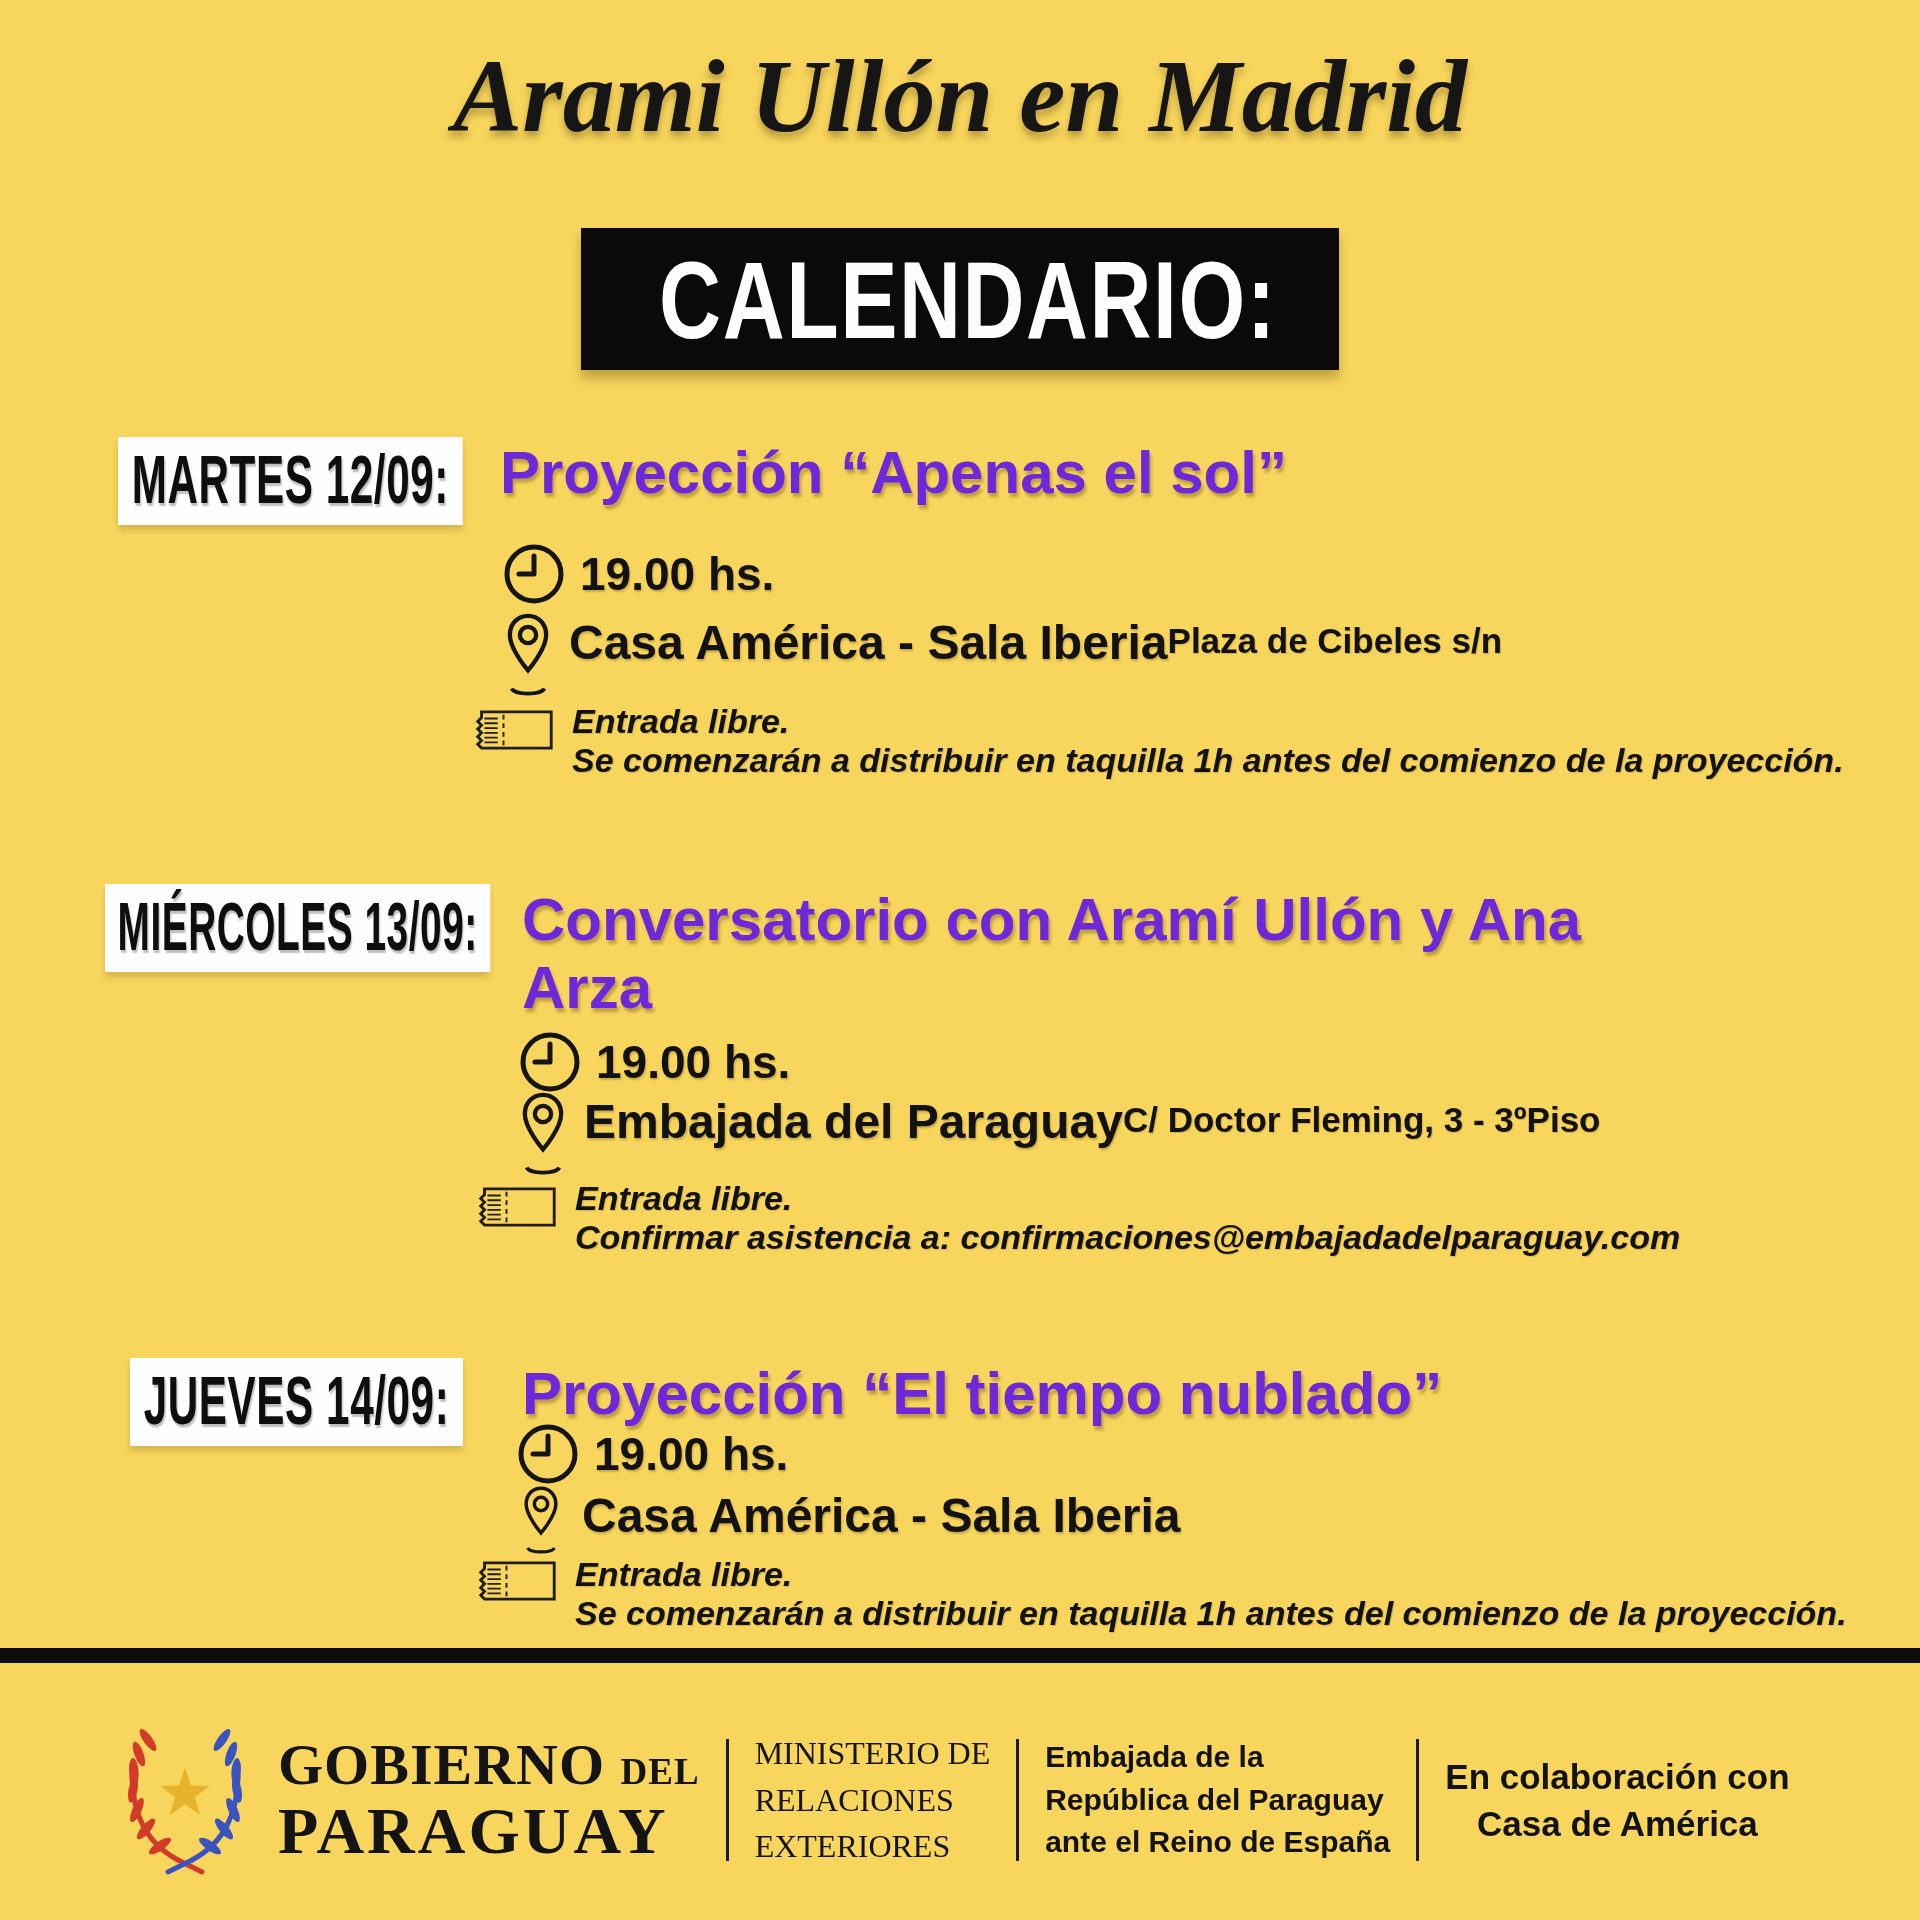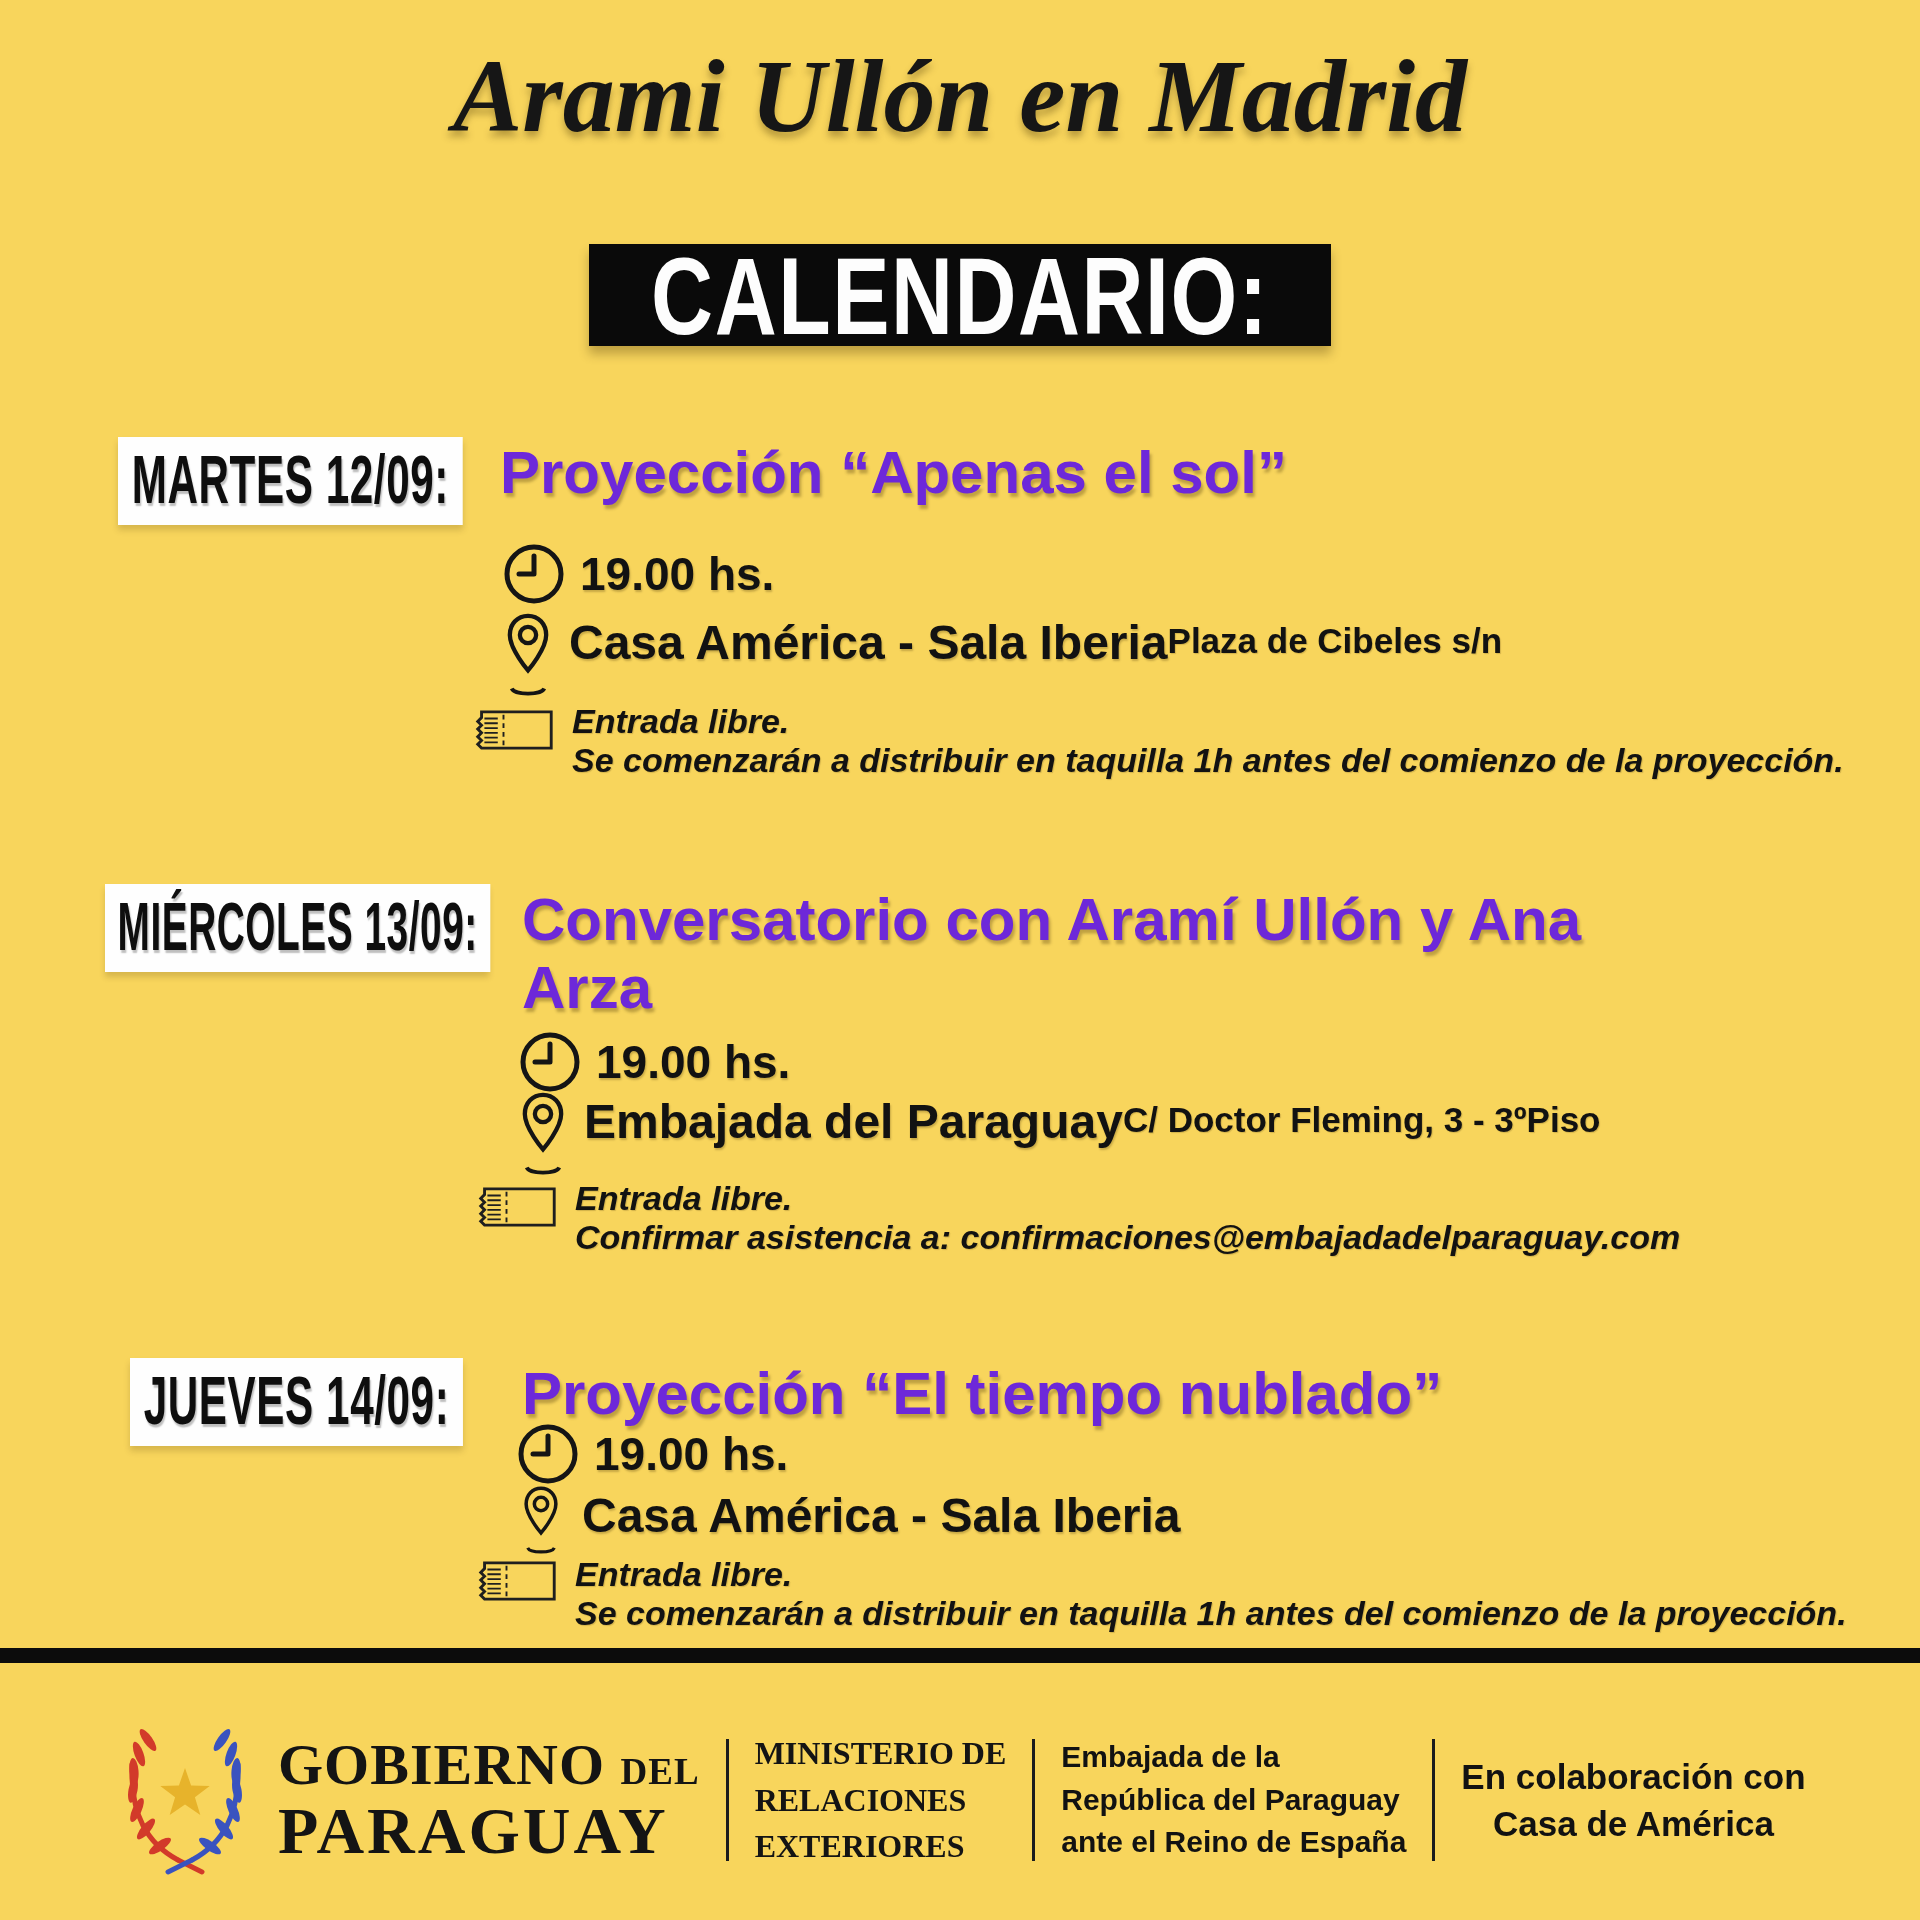--- a/index.html
+++ b/index.html
@@ -7,24 +7,25 @@
        background:#F8D55C;font-family:"Liberation Sans",sans-serif;color:#121212;}
 
   
   .main-title{
     position:absolute;top:34px;left:0;width:1920px;text-align:center;margin:0;
     font-family:"Liberation Serif",serif;font-style:italic;font-weight:700;
     font-size:104px;line-height:1.2;color:#161616;
     text-shadow:0 6px 7px rgba(70,50,0,.35);
   }
   .cal-box{
-    position:absolute;top:244px;left:50%;transform:translateX(-50%);
-    width:742px;height:102px;background:#0A0A0A;
+    position:absolute;top:228px;left:50%;transform:translateX(-50%);
+    width:742px;height:142px;background:#0A0A0A;
     display:flex;align-items:center;justify-content:center;
     box-shadow:0 8px 10px rgba(60,40,0,.30);
+    padding-left:16px;
   }
   .cal-text{
     color:#FDFDFD;font-weight:700;font-size:110px;letter-spacing:2px;
     display:inline-block;transform:scaleX(.78);white-space:nowrap;
   }
 
   
   .event{position:absolute;left:0;width:1920px;}
   .day-box{
     position:absolute;background:#FEFEFE;padding:8px 22px 12px;
@@ -59,21 +60,21 @@
   .rule{position:absolute;top:1648px;left:0;width:1920px;height:15px;background:#0C0C0C;}
   .footer{
     position:absolute;top:1695px;left:0;width:1920px;height:210px;
     display:flex;align-items:center;padding-left:110px;box-sizing:border-box;
   }
   .wordmark{margin-left:18px;font-family:"Liberation Serif",serif;font-weight:700;color:#141414;white-space:nowrap;}
   .wm-line1{font-size:58px;line-height:1.05;letter-spacing:1px;}
   .wm-small{font-size:37px;letter-spacing:1px;}
   .wm-line2{font-size:66px;line-height:1.05;letter-spacing:3px;}
   .vdiv{width:3px;height:122px;background:#1C1C1C;flex:none;margin:0 26px;}
-  .ministerio{font-family:"Liberation Serif",serif;font-weight:700;font-size:32px;
+  .ministerio{font-family:"Liberation Serif",serif;font-weight:400;font-size:32px;
               line-height:1.45;color:#141414;white-space:nowrap;}
   .embajada{font-weight:700;font-size:30px;line-height:1.42;white-space:nowrap;}
   .colab{font-weight:700;font-size:35px;line-height:1.35;text-align:center;white-space:nowrap;}
   .blk span{display:block;}
 </style>
 </head>
 <body>
 
 <h1 class="main-title">Arami Ullón en Madrid</h1>
 

